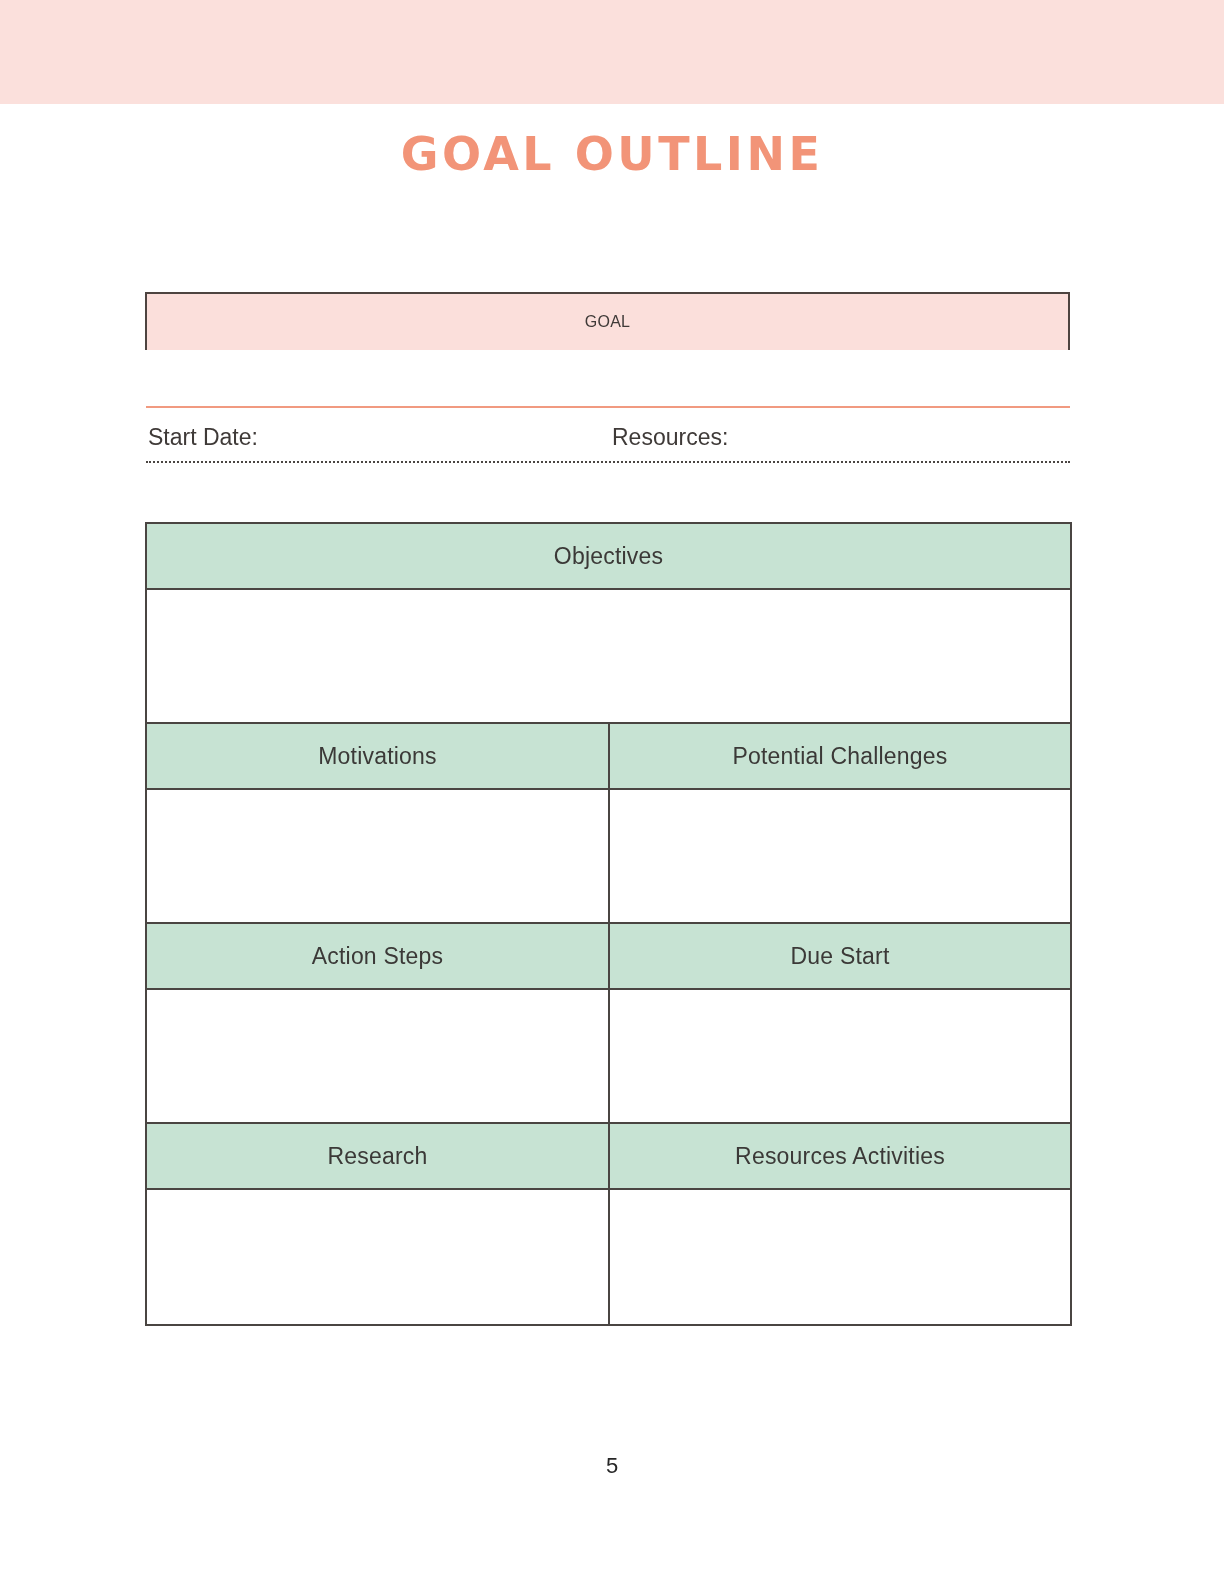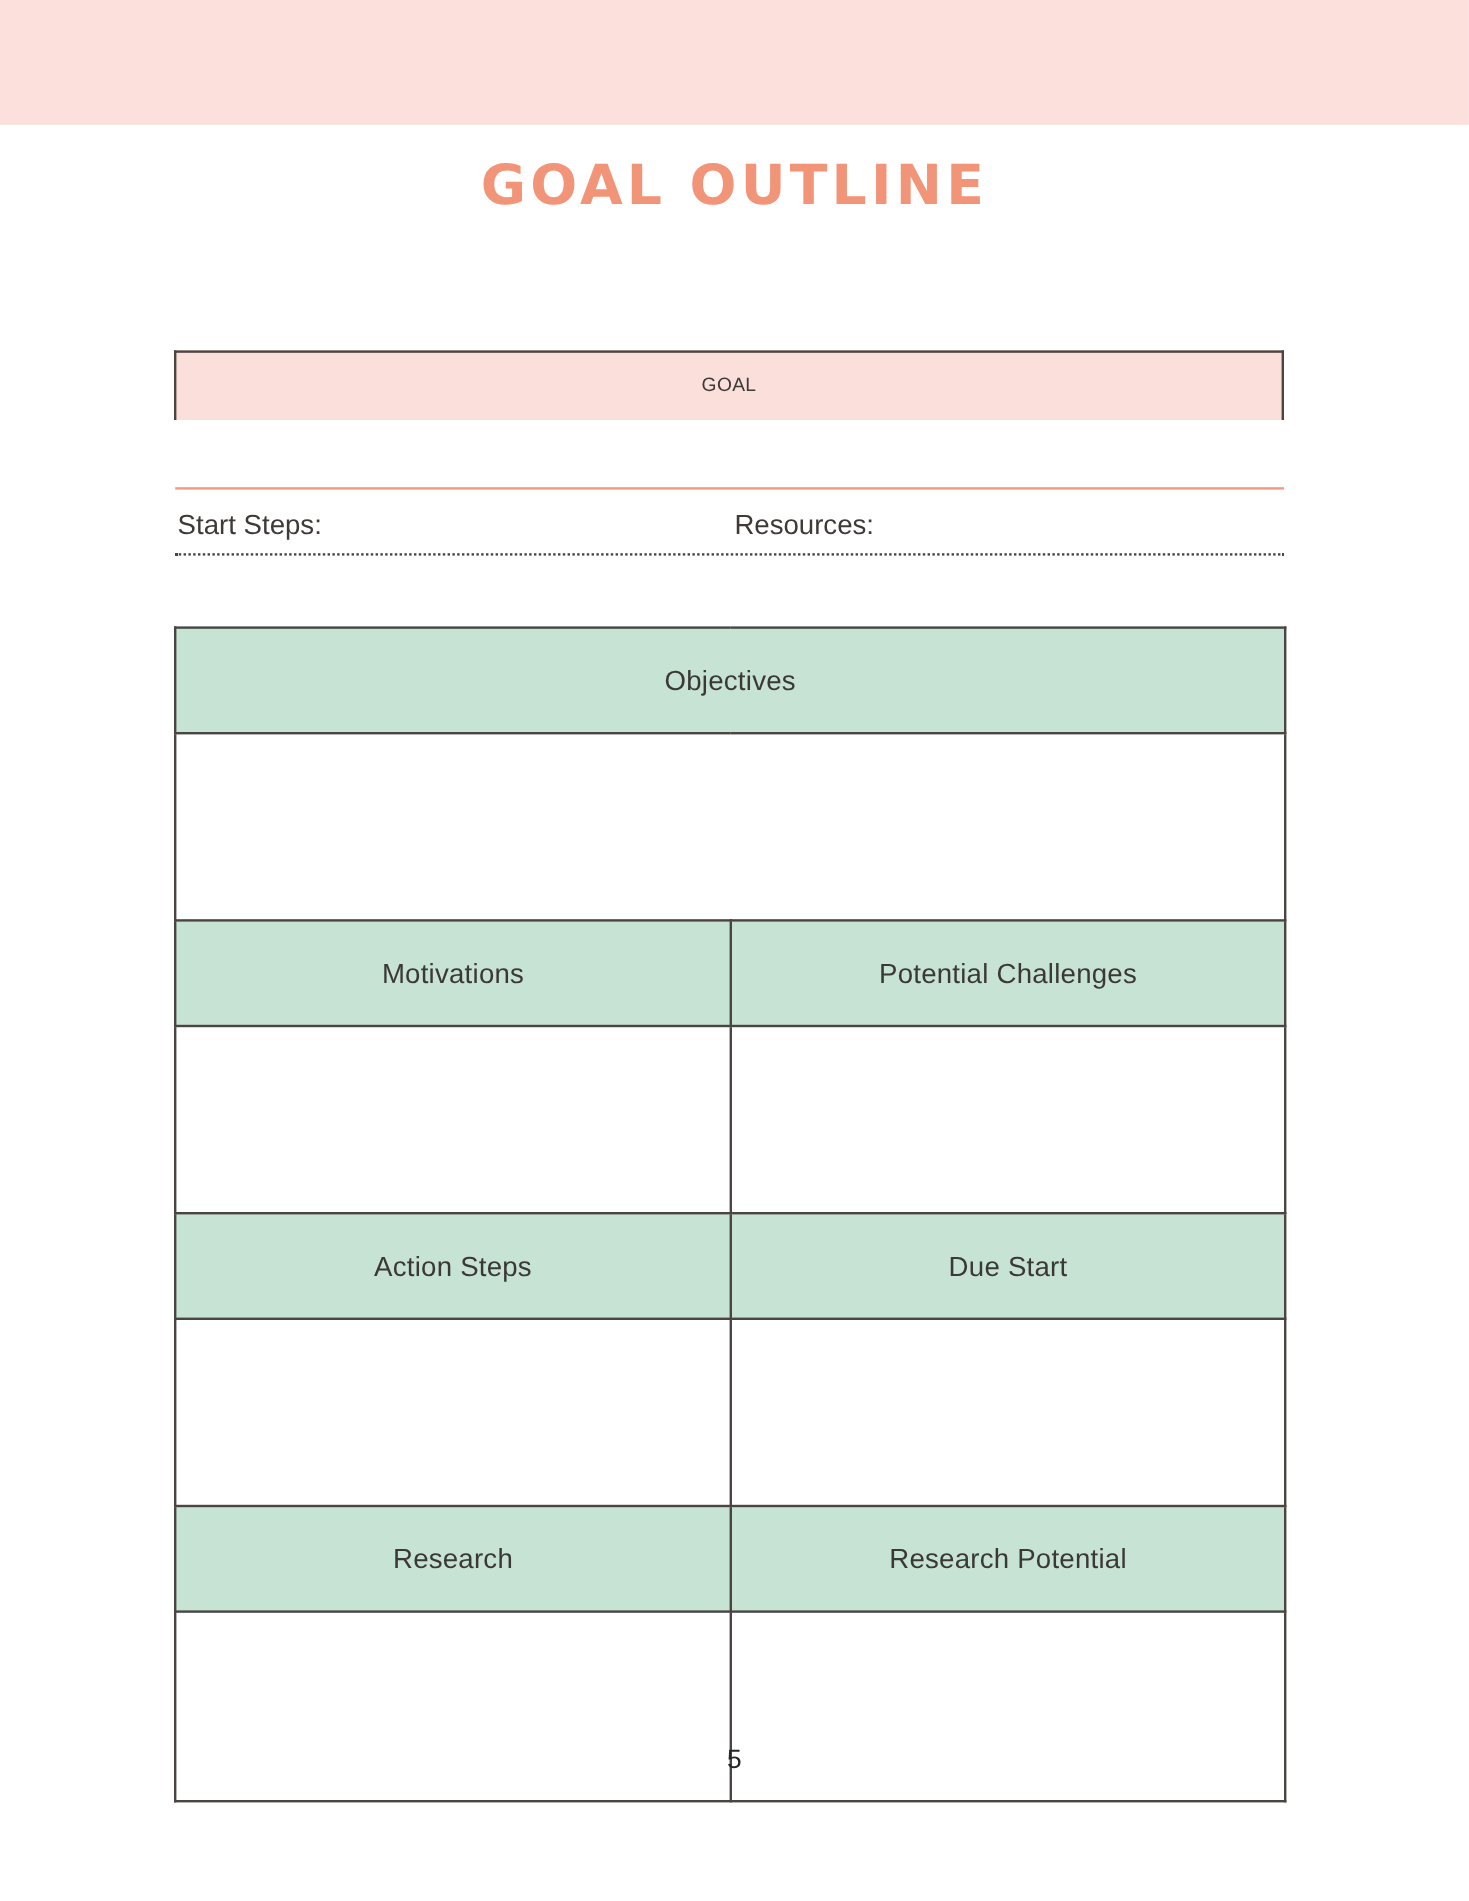--- a/index.html
+++ b/index.html
@@ -115,21 +115,21 @@
   .goal-table {
     position: absolute;
     left: 145px;
     top: 522px;
     width: 925px;
     border-collapse: collapse;
     table-layout: fixed;
   }
   .goal-table td {
     border: 2px solid #4a4542;
-    padding: 16px;
+    padding: 5px;
     margin: 0;
   }
   .hdr-cell {
     background: #c7e3d3;
     text-align: center;
     vertical-align: middle;
     height: 54px;
     font-size: 23px;
     color: #3b3937;
     line-height: 28px;
@@ -163,21 +163,21 @@
 
   <div class="page-title">GOAL OUTLINE</div>
 
   <div class="goal-box">
     <span class="goal-box-label">GOAL</span>
   </div>
 
   <div class="salmon-rule"></div>
 
   <div class="date-row">
-    <span class="date-label start">Start Steps:</span>
+    <span class="date-label start">Start Date:</span>
     <span class="date-label deadline">Resources:</span>
   </div>
 
   <div class="dotted-rule"></div>
 
   <table class="goal-table">
     <colgroup>
       <col style="width:463px">
       <col style="width:462px">
     </colgroup>
@@ -203,21 +203,21 @@
         <td class="hdr-cell">Action Steps</td>
         <td class="hdr-cell">Due Start</td>
       </tr>
       <tr>
         <td class="body-cell"></td>
         <td class="body-cell"></td>
       </tr>
 
       <tr>
         <td class="hdr-cell">Research</td>
-        <td class="hdr-cell">Research Potential</td>
+        <td class="hdr-cell">Resources Activities</td>
       </tr>
       <tr>
         <td class="body-cell tall"></td>
         <td class="body-cell tall"></td>
       </tr>
     </tbody>
   </table>
 
   <div class="page-number">5</div>
 

